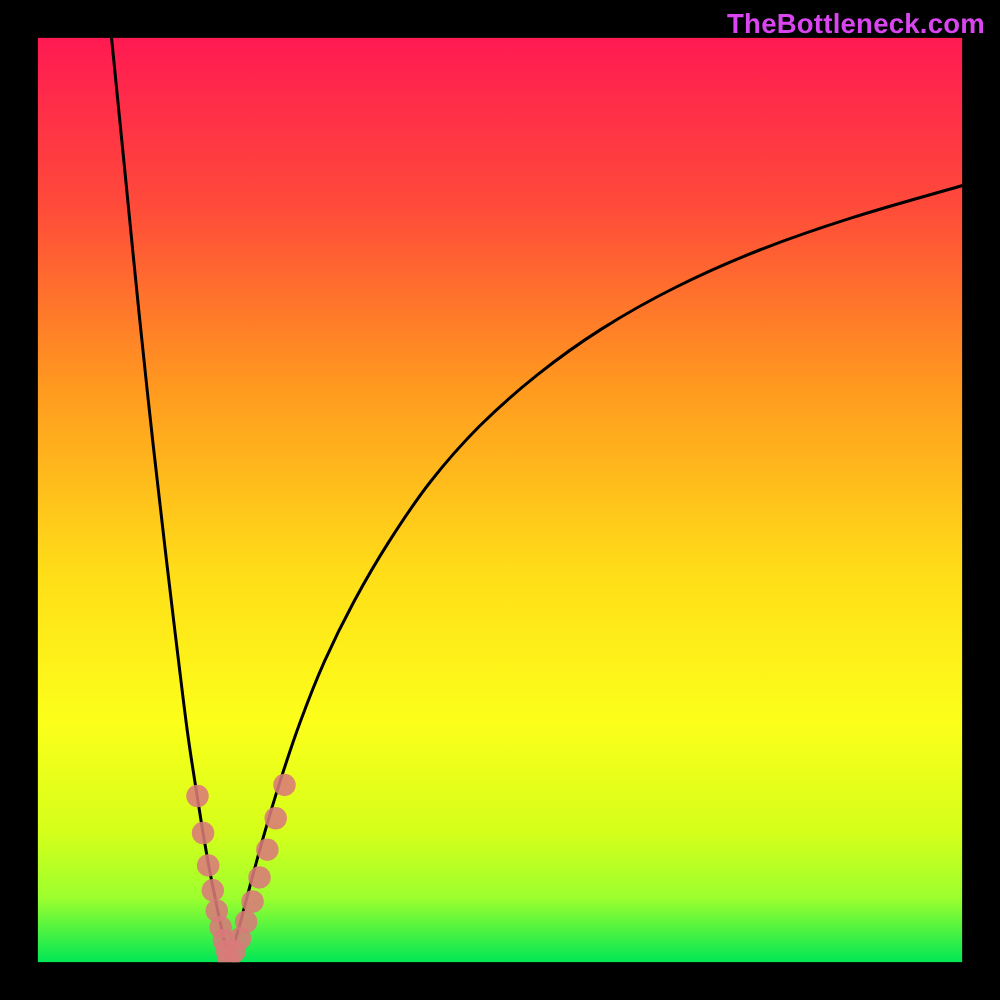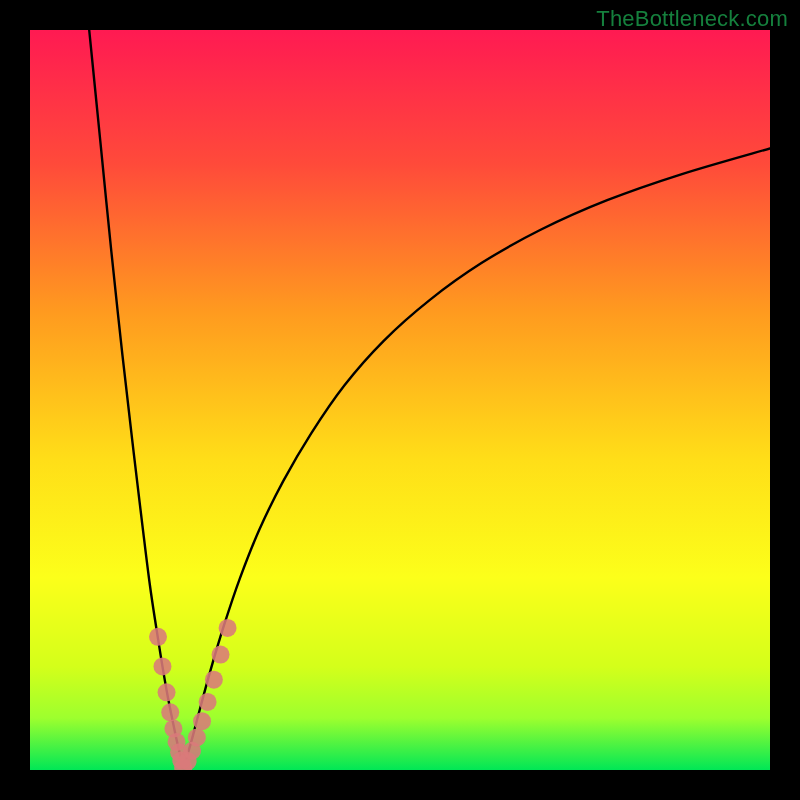--- a/index.html
+++ b/index.html
@@ -22,23 +22,23 @@
     left: 30px;
     top: 30px;
     width: 740px;
     height: 740px;
     overflow: hidden;
   }
   .watermark {
     position: absolute;
     top: 6px;
     right: 12px;
-    color: #15803d;
+    color: #d946ef;
     font-size: 22px;
-    font-weight: 400;
+    font-weight: 700;
     letter-spacing: 0.2px;
     user-select: none;
   }
   svg { display: block; }
 </style>
 </head>
 <body>
 
 <div class="frame">
   <div class="plot">

